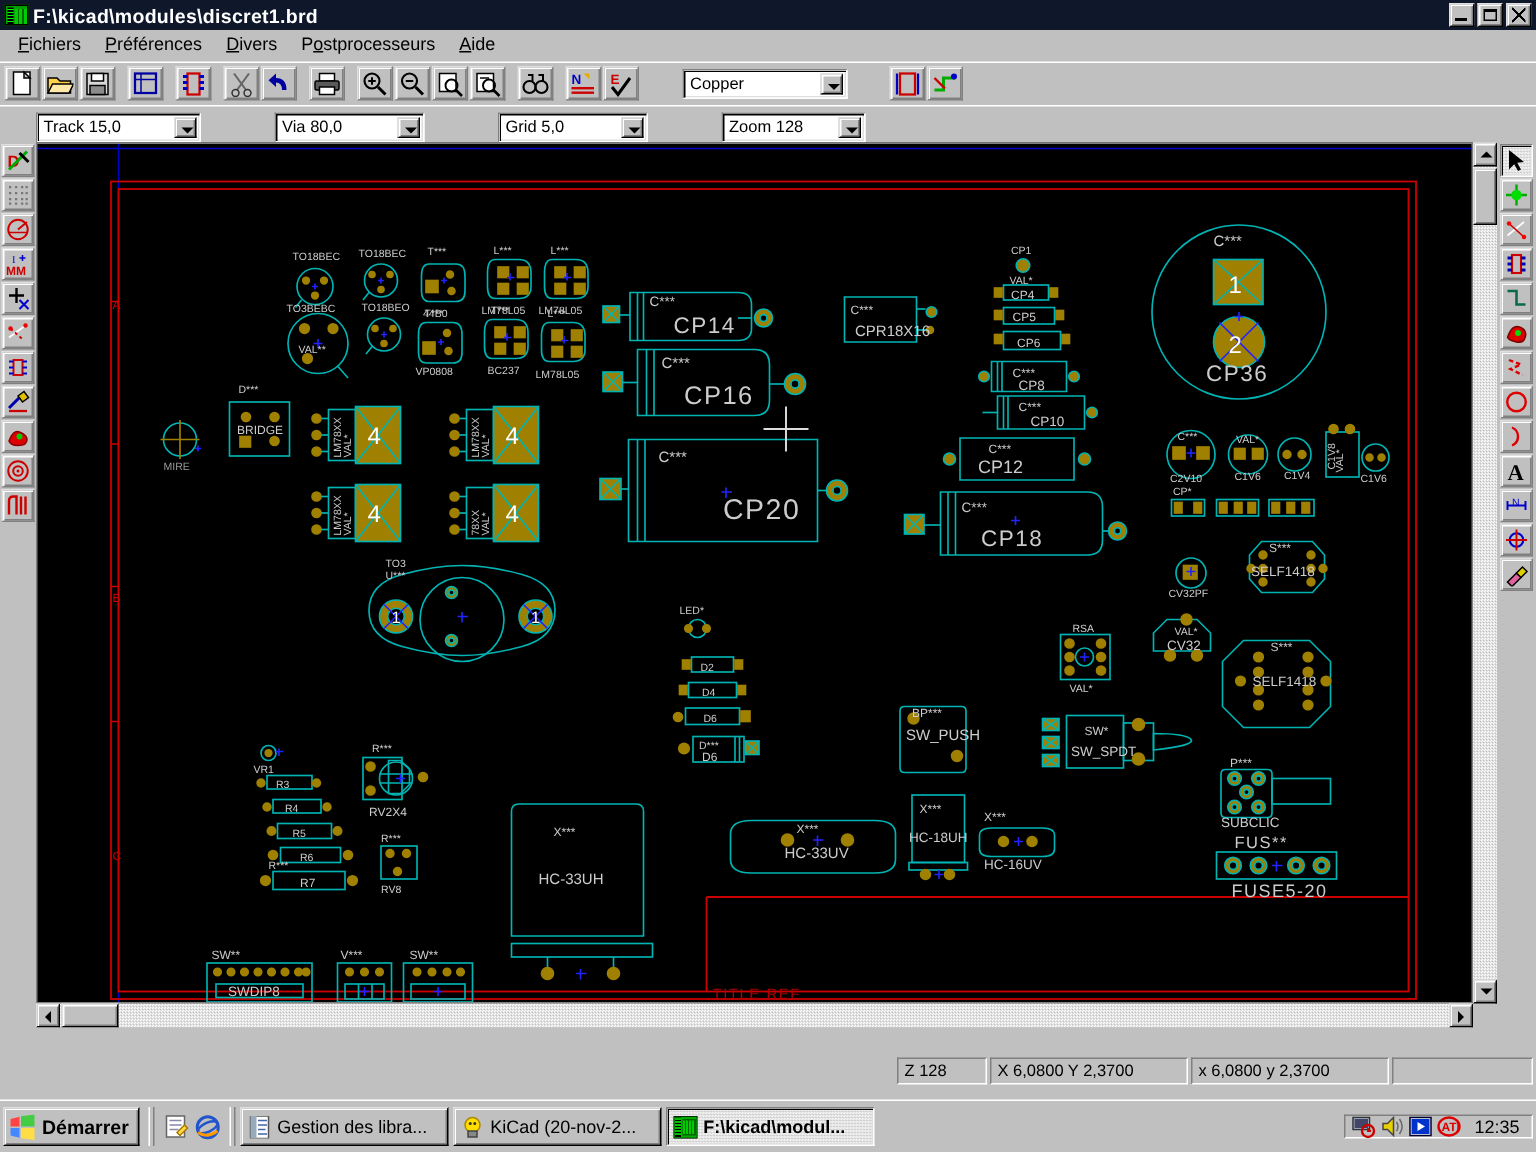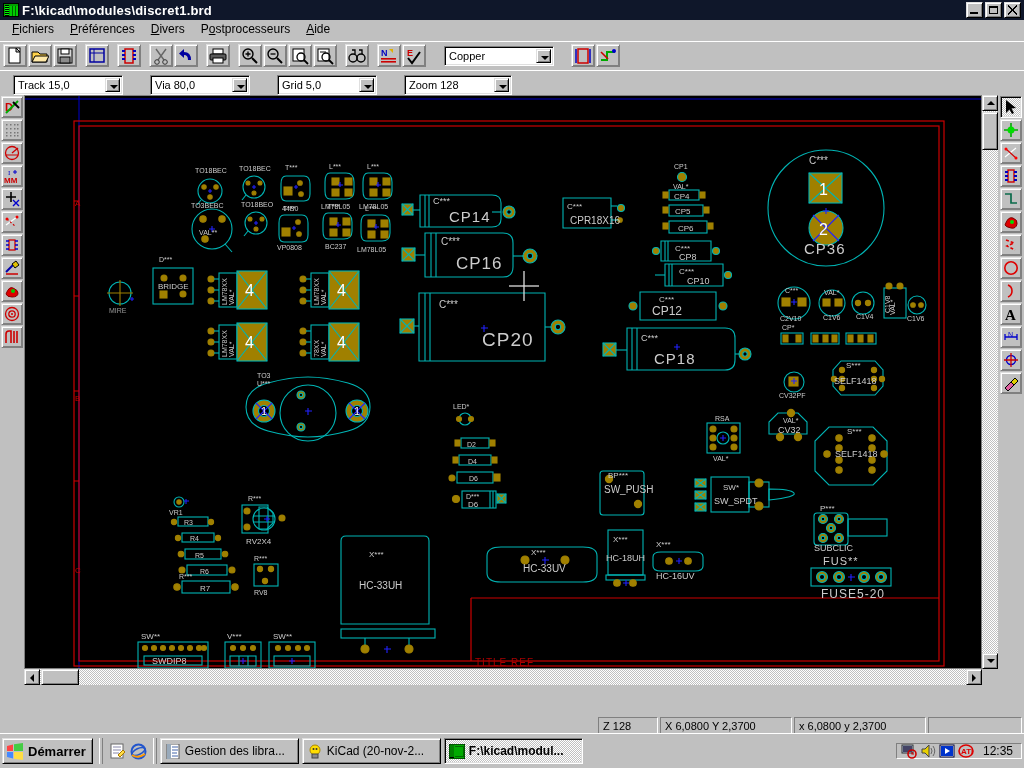--- a/index.html
+++ b/index.html
@@ -52,21 +52,21 @@
     background:#c0c0c0; display:flex; align-items:flex-end; padding-left:3px;
     border-top:1px solid #fff; }
   .tool { width:24px; height:23px; margin-right:1px; background:#c0c0c0;
     position:relative; flex:none;
     border:1px solid; border-color:#dfdfdf #808080 #808080 #dfdfdf;
     box-shadow: inset 1px 1px 0 #fff, inset -1px -1px 0 #808080; }
   .sep { width:7px; flex:none; }
   .tool svg { position:absolute; left:2px; top:2px; }
 
   
-  .combo { height:20px; background:#fff; margin:0 10px; position:relative; display:flex;
+  .combo { height:20px; background:#fff; margin:0 21px; position:relative; display:flex;
     align-items:center; flex:none;
     border:1px solid; border-color:#808080 #fff #fff #808080;
     box-shadow: inset 1px 1px 0 #000, inset -1px -1px 0 #dfdfdf; }
   .combo .val { padding-left:4px; font-size:11px; color:#000; white-space:nowrap; }
   .combo .arrow { position:absolute; right:2px; top:2px; width:15px; height:14px;
     background:#c0c0c0; border:1px solid; border-color:#dfdfdf #000 #000 #dfdfdf;
     box-shadow: inset 1px 1px 0 #fff, inset -1px -1px 0 #808080; }
   .combo .arrow::after { content:""; position:absolute; left:4px; top:6px;
     border-left:4px solid transparent; border-right:4px solid transparent; border-top:4px solid #000; }
 
@@ -101,21 +101,21 @@
   .sbar-up::after{content:"";position:absolute;left:4px;top:5px;border-left:4px solid transparent;border-right:4px solid transparent;border-bottom:4px solid #000;}
   .sbar-dn::after{content:"";position:absolute;left:4px;top:5px;border-left:4px solid transparent;border-right:4px solid transparent;border-top:4px solid #000;}
   .sbar-lf::after{content:"";position:absolute;left:5px;top:4px;border-top:4px solid transparent;border-bottom:4px solid transparent;border-right:4px solid #000;}
   .sbar-rt::after{content:"";position:absolute;left:5px;top:4px;border-top:4px solid transparent;border-bottom:4px solid transparent;border-left:4px solid #000;}
   .thumb { position:absolute; background:#c0c0c0;
     border:1px solid; border-color:#dfdfdf #000 #000 #dfdfdf;
     box-shadow: inset 1px 1px 0 #fff, inset -1px -1px 0 #808080; }
 
   
   #status { position:absolute; left:0; top:685px; width:1024px; height:48px; background:#c0c0c0; }
-  .spane { position:absolute; top:32px; height:18px; font-size:11px; color:#000;
+  .spane { position:absolute; top:20px; height:18px; font-size:11px; color:#000;
     padding:2px 0 0 4px; white-space:nowrap;
     border:1px solid; border-color:#808080 #fff #fff #808080; }
 
   
   #taskbar { position:absolute; left:0; top:733px; width:1024px; height:35px;
     background:#c0c0c0; border-top:1px solid #fff; display:flex; align-items:center; padding:2px 2px; }
   #start { height:26px; display:flex; align-items:center; padding:0 6px 0 3px; margin-right:3px;
     background:#c0c0c0; font-weight:bold; font-size:13px; flex:none;
     border:1px solid; border-color:#dfdfdf #000 #000 #dfdfdf;
     box-shadow: inset 1px 1px 0 #fff, inset -1px -1px 0 #808080; }
@@ -313,21 +313,21 @@
     <div class="combo" style="width:100px">
       <span class="val">Via 80,0</span>
       <span class="arrow"></span>
     </div>
     <div class="sep"></div>
     <div class="combo" style="width:100px">
       <span class="val">Grid 5,0</span>
       <span class="arrow"></span>
     </div>
     <div class="sep"></div>
-    <div class="combo" style="width:108px">
+    <div class="combo" style="width:96px">
       <span class="val">Zoom 128</span>
       <span class="arrow"></span>
     </div>
   </div>
 
   <div id="work">
 
     <div id="ltool">
       <div class="vtool">
         <svg width="16" height="16">

